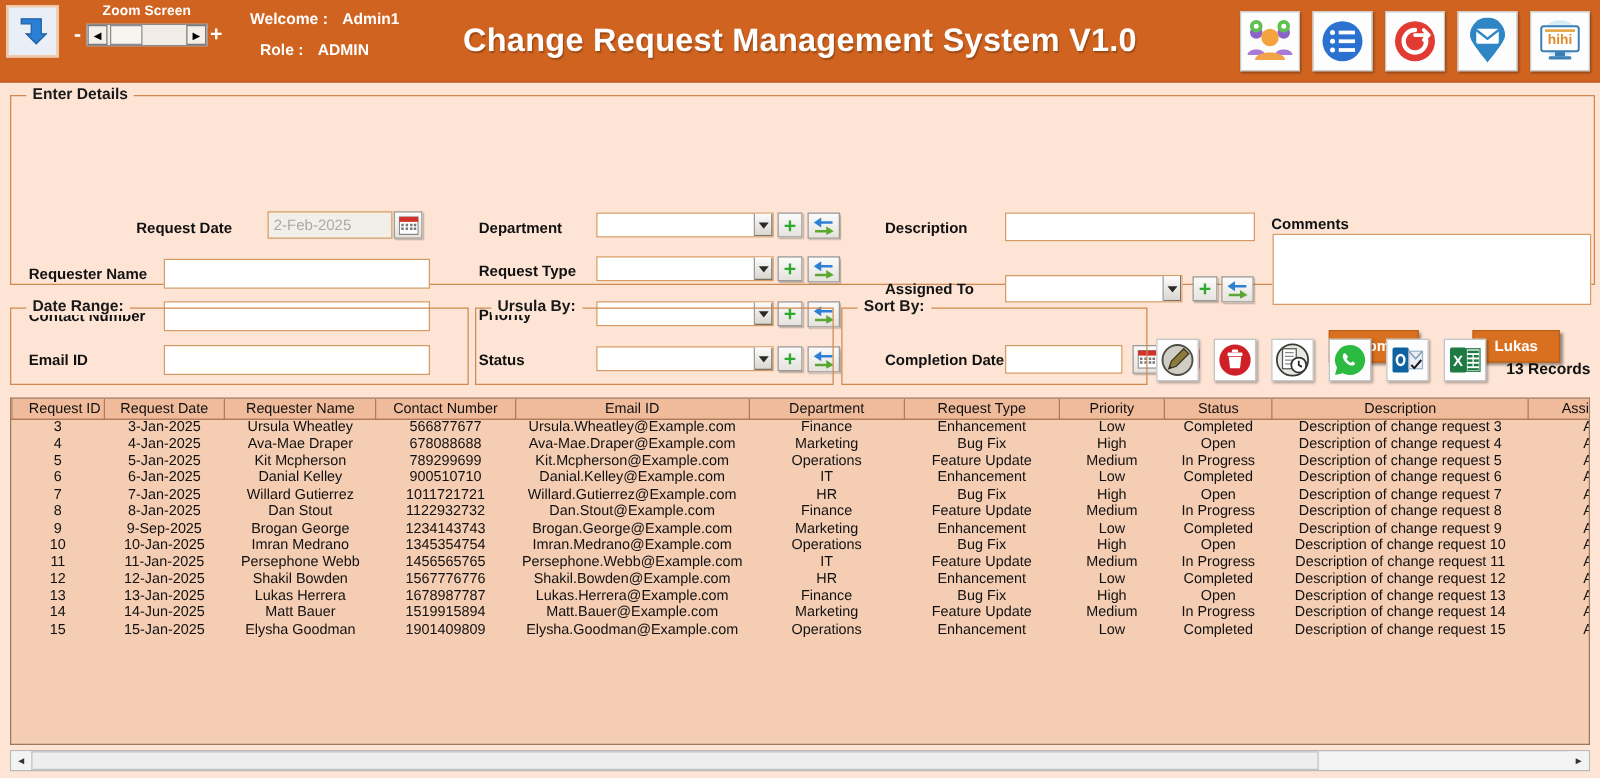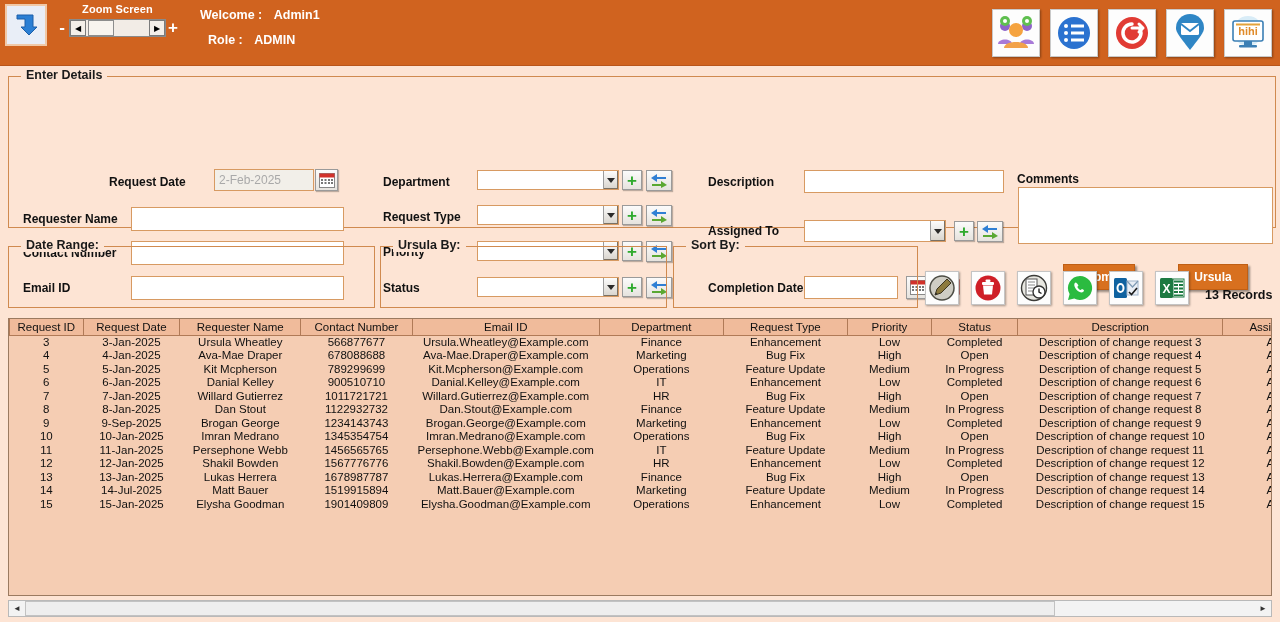--- a/index.html
+++ b/index.html
@@ -204,21 +204,21 @@
   }
   table.grid td {
     border: none;
     font-size: 11.5px; color: #111;
     height: 13.5px; line-height: 13.5px;
     padding: 0 3px;
     text-align: center;
     white-space: nowrap;
     overflow: hidden;
   }
-  .col-id     { width: 70px; }
+  .col-id     { width: 70px; text-align: right; }
   .col-date   { width: 92px; }
   .col-name   { width: 115px; }
   .col-phone  { width: 106px; }
   .col-email  { width: 178px; }
   .col-dept   { width: 118px; }
   .col-type   { width: 118px; }
   .col-pri    { width: 80px; }
   .col-status { width: 82px; }
   .col-desc   { width: 195px; }
   .col-assign { width: 110px; }
@@ -271,20 +271,21 @@
     <div class="welcome-row">
       <span class="lbl-inline">Welcome :</span>
       <span class="val">Admin1</span>
     </div>
     <div class="welcome-row role-row">
       <span class="lbl-inline">Role :</span>
       <span class="val">ADMIN</span>
     </div>
   </div>
 
+  <div class="app-title">Change Request Management System V1.0</div>
 
   <div class="hdr-icons">
     <div class="hdr-icon">
       <svg width="40" height="38" viewBox="0 0 40 38">
         <circle cx="9" cy="12" r="5" fill="#8e63c9"></circle>
           <path d="M2 30c0-6 14-6 14 0z" fill="#a87ad8"></path>
         <circle cx="31" cy="12" r="5" fill="#8e63c9"></circle>
           <path d="M24 30c0-6 14-6 14 0z" fill="#a87ad8"></path>
         <circle cx="20" cy="16" r="7" fill="#f5a33f"></circle>
           <path d="M8 34c0-8 24-8 24 0z" fill="#f2a24a"></path>
@@ -453,21 +454,21 @@
     <svg width="24" height="24" viewBox="0 0 24 24">
       <rect x="1" y="1" width="22" height="22" rx="4" fill="#dd2b2b" stroke="#a81c1c"></rect>
       <path d="M7 7 L17 17 M17 7 L7 17" stroke="#fff" stroke-width="3.2" stroke-linecap="round"></path>
     </svg>
   </div>
 
   <div class="lbl" style="left:1008px; top:95px;">Comments</div>
   <div class="textarea" style="left:1009px; top:110px; width:255px; height:57px;"></div>
 
   <div class="orangebtn" style="left:1054px; top:187px; width:72px; height:26px;">Submit</div>
-  <div class="orangebtn" style="left:1169px; top:187px; width:70px; height:26px;">Ursula</div>
+  <div class="orangebtn" style="left:1169px; top:187px; width:70px; height:26px;">Lukas</div>
 </fieldset>
 
 <fieldset class="fs date-range">
   <div class="fs-legend">Date Range:</div>
   <div class="lbl" style="left:90px; top:262px;">Start Date</div>
   <div class="lbl" style="left:212px; top:262px;">End Date</div>
 
   <div class="chk" style="left:20px; top:282px;"></div>
   <div class="lbl" style="left:37px; top:282px;">All Period</div>
 
@@ -759,21 +760,21 @@
           <td class="col-email">Lukas.Herrera@Example.com</td>
           <td class="col-dept">Finance</td>
           <td class="col-type">Bug Fix</td>
           <td class="col-pri">High</td>
           <td class="col-status">Open</td>
           <td class="col-desc">Description of change request 13</td>
           <td class="col-assign">Assig</td>
         </tr>
         <tr>
           <td class="col-id">14</td>
-          <td class="col-date">14-Jul-2025</td>
+          <td class="col-date">14-Jun-2025</td>
           <td class="col-name">Matt Bauer</td>
           <td class="col-phone">1519915894</td>
           <td class="col-email">Matt.Bauer@Example.com</td>
           <td class="col-dept">Marketing</td>
           <td class="col-type">Feature Update</td>
           <td class="col-pri">Medium</td>
           <td class="col-status">In Progress</td>
           <td class="col-desc">Description of change request 14</td>
           <td class="col-assign">Assig</td>
         </tr>

